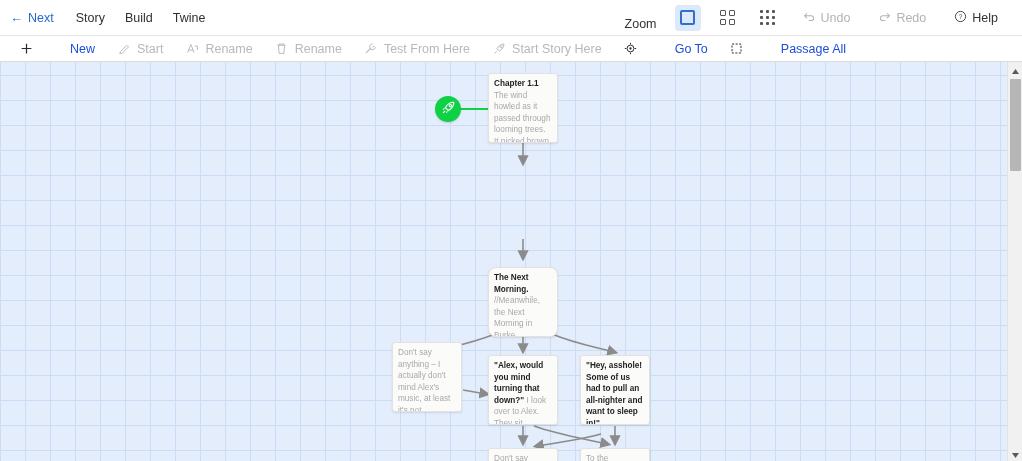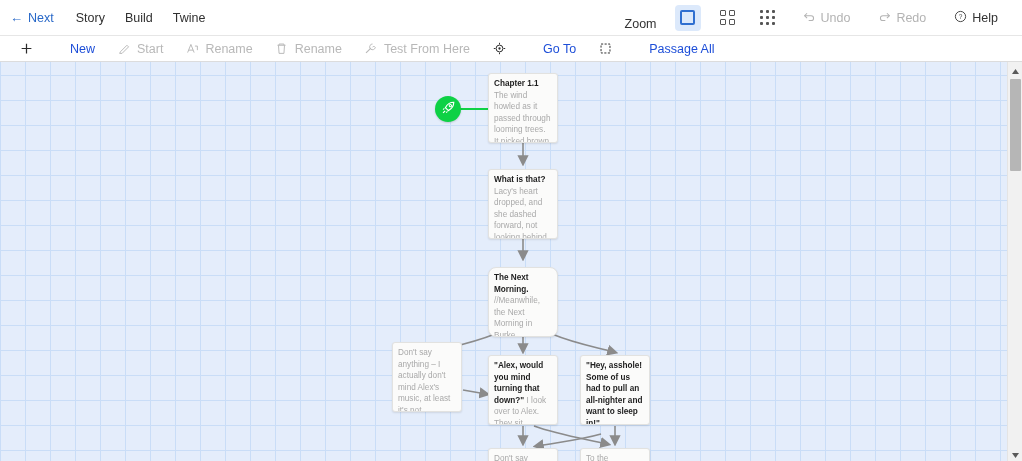--- a/index.html
+++ b/index.html
@@ -256,20 +256,30 @@
     </div>
     <div class="tb-item disabled">
       <span class="tb-icon">
         <svg width="13" height="13" viewBox="0 0 16 16">
             <path d="M10.5 2.5 a3.5 3.5 0 1 0 2.6 5.8 L14 7 l-2-2 -1.5 1.5" fill="none" stroke="#b8b8b8" stroke-width="1.2"></path>
             <path d="M8.5 7.5 L2.5 13.5" stroke="#b8b8b8" stroke-width="1.4"></path>
           </svg>
       </span>
       <span>Test From Here</span>
     </div>
+    <div class="tb-item disabled">
+      <span class="tb-icon">
+        <svg width="13" height="13" viewBox="0 0 16 16">
+            <path d="M13.5 2.5 C10 2.5 6.5 5 4.8 8.2 L7.8 11.2 C11 9.5 13.5 6 13.5 2.5 Z" fill="none" stroke="#b8b8b8" stroke-width="1.2"></path>
+            <circle cx="10" cy="6" r="1.3" fill="none" stroke="#b8b8b8" stroke-width="1"></circle>
+            <path d="M4.5 11.5 L2 14" stroke="#b8b8b8" stroke-width="1.2"></path>
+          </svg>
+      </span>
+      <span>Start Story Here</span>
+    </div>
     <div class="tb-item enabled">
       <span class="tb-icon">
         <svg width="13" height="13" viewBox="0 0 16 16">
             <circle cx="8" cy="8" r="4.2" fill="none" stroke="#2b2b2b" stroke-width="1.2"></circle>
             <circle cx="8" cy="8" r="1.4" fill="#2b2b2b"></circle>
             <path d="M8 1 V3 M8 13 V15 M1 8 H3 M13 8 H15" stroke="#2b2b2b" stroke-width="1.2"></path>
           </svg>
       </span>
       <span>Go To</span>
     </div>
@@ -319,23 +329,20 @@
           <path d="M4.4 11.6 L2.2 13.8" stroke="#ffffff" stroke-width="1.3"></path>
           <path d="M3.6 8.8 L2.2 10.2 M6.9 12.2 L5.5 13.6" stroke="#ffffff" stroke-width="1.1"></path>
         </svg>
       </span>
     </div>
 
     <div class="passage" style="left:488px; top:11px;">
       <span class="p-title">Chapter 1.1</span><span class="p-body"> The wind howled as it passed through looming trees. It picked brown</span>
     </div>
 
-    <div class="passage" style="left:488px; top:107px;">
-      <span class="p-title">What is that?</span><span class="p-body"> Lacy's heart dropped, and she dashed forward, not looking behind</span>
-    </div>
 
     <div class="passage" style="left:488px; top:205px;border-radius:8px;">
       <span class="p-title">The Next Morning.</span><span class="p-body"> //Meanwhile, the Next Morning in Burke</span>
     </div>
 
     <div class="passage" style="left:392px; top:280px;">
       <span class="p-body">Don't say anything – I actually don't mind Alex's music, at least it's not</span>
     </div>
 
     <div class="passage" style="left:488px; top:293px;">

